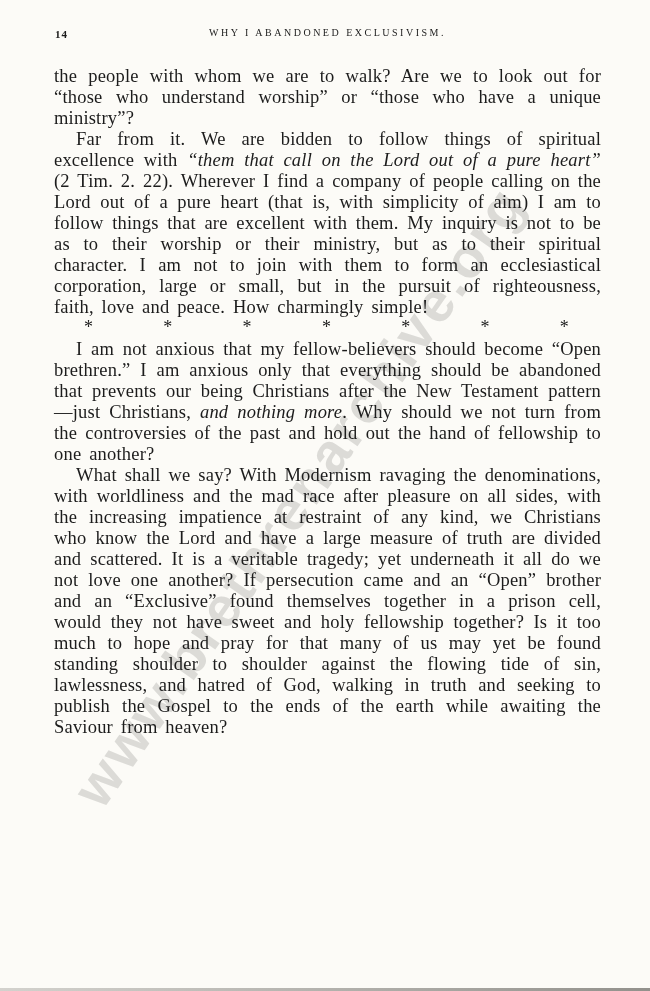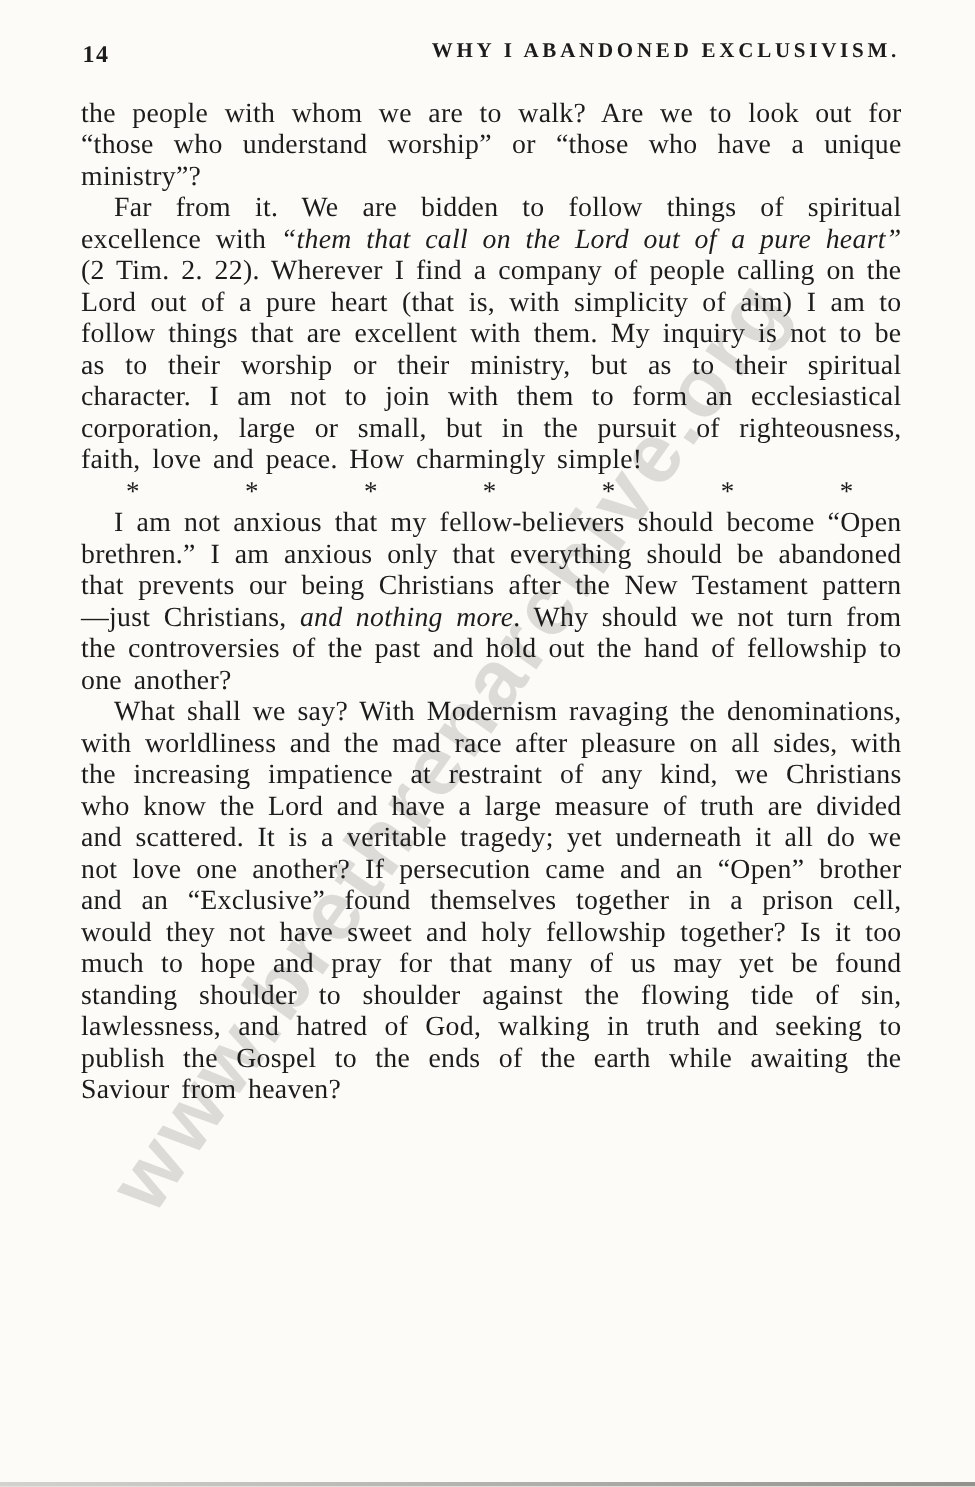--- a/index.html
+++ b/index.html
@@ -35,29 +35,29 @@
     position: absolute;
     top: 27px;
     left: 55px;
     right: 50px;
     z-index: 1;
   }
   .page-number {
     position: absolute;
     left: 0;
     top: 1px;
-    font-size: 16px;
+    font-size: 11px;
     font-weight: bold;
     letter-spacing: 1px;
   }
   .running-title {
     display: block;
-    text-align: right;
-    font-size: 14px;
-    font-weight: bold;
+    text-align: center;
+    font-size: 10px;
+    font-weight: normal;
     letter-spacing: 2.5px;
   }
   .page-body {
     position: absolute;
     top: 66px;
     left: 54px;
     width: 547px;
     z-index: 1;
     text-align: justify;
     font-size: 18.5px;

